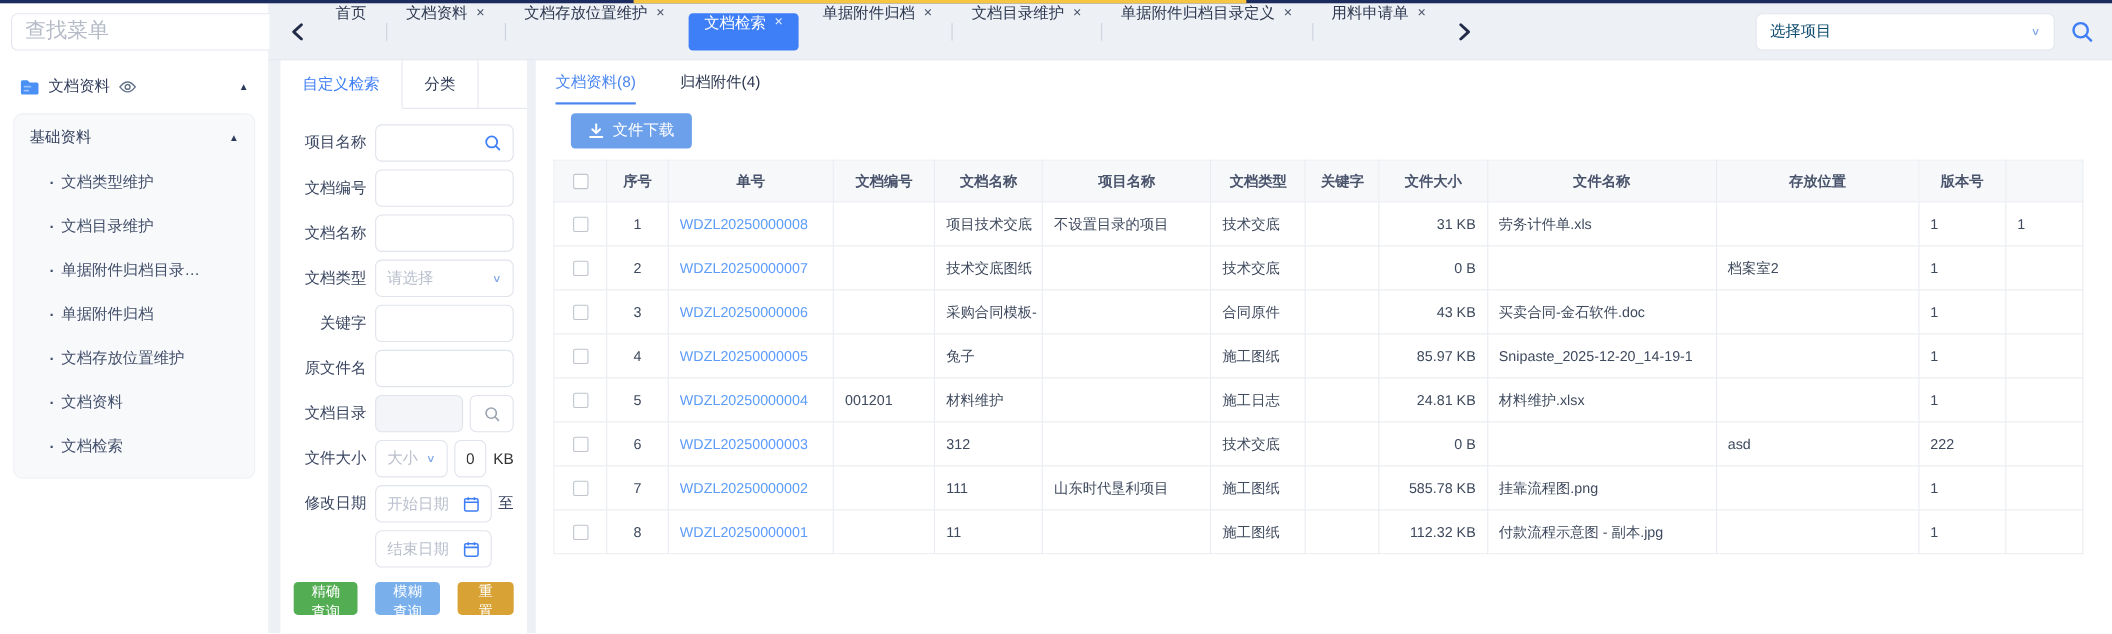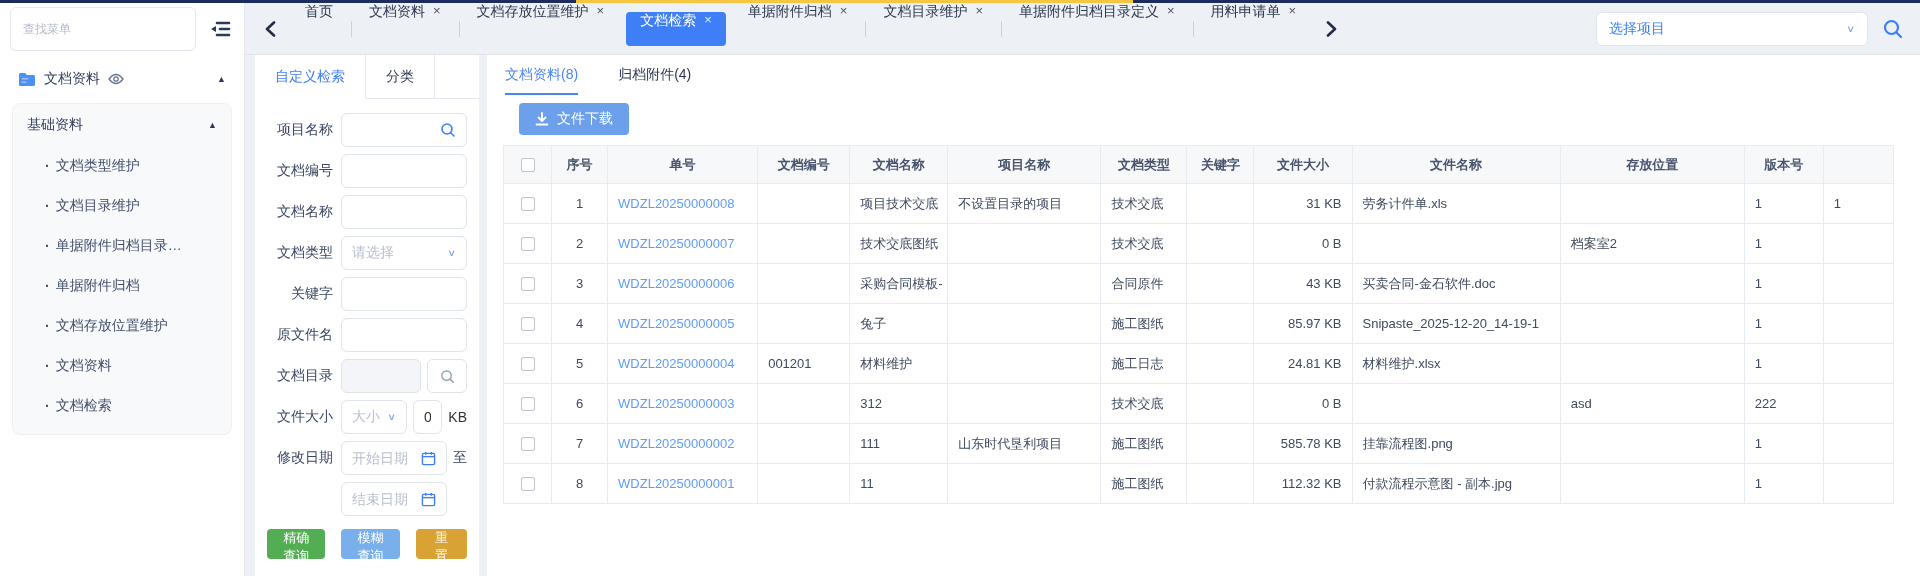--- a/index.html
+++ b/index.html
@@ -8,21 +8,21 @@
 
   
   .top-strip { height:3px; background:#1d2c5f; position:relative; }
   .top-strip .accent { position:absolute; top:0; bottom:0; left:576px; width:557px; background:#f6c643; }
 
   .app { display:flex; height:573px; }
 
   
   .sidebar { width:245px; flex:none; background:#fff; border-right:1px solid #e6e9f0; display:flex; flex-direction:column; }
   .sidebar-top { height:52px; display:flex; align-items:center; gap:10px; padding:0 10px 0 10px; }
-  .menu-search { flex:1; height:44px; border:1px solid #e4e7ee; border-radius:6px; padding:0 12px; font-size:12px; color:#333; outline:none; font-family:inherit; }
+  .menu-search { flex:1; height:34px; border:1px solid #e4e7ee; border-radius:6px; padding:0 12px; font-size:19px; color:#333; outline:none; font-family:inherit; }
   .menu-search::placeholder { color:#b4bac6; }
   .collapse-btn { width:28px; height:28px; display:flex; align-items:center; justify-content:center; cursor:pointer; }
   .tree { padding:4px 12px 0 12px; }
   .tree-root { height:40px; display:flex; align-items:center; gap:8px; padding:0 6px; }
   .tree-root .lbl { color:#34405e; }
   .caret { margin-left:auto; font-size:9px; color:#2a3a5c; line-height:1; }
   .group-card { background:#f8f9fb; border:1px solid #eef0f4; border-radius:8px; margin-top:4px; padding-bottom:8px; }
   .group-header { height:42px; display:flex; align-items:center; padding:0 14px; color:#34405e; }
   .tree-item { height:40px; display:flex; align-items:center; padding-left:32px; color:#43506b; cursor:pointer; }
   .tree-item::before { content:"·"; margin-right:6px; color:#43506b; font-weight:bold; }
@@ -35,21 +35,21 @@
   .nav-arrow { width:34px; height:52px; display:flex; align-items:center; justify-content:center; cursor:pointer; flex:none; }
   .tab-strip { display:flex; align-items:center; height:52px; }
   .tab { position:relative; display:flex; align-items:flex-start; gap:8px; padding:0 18px; height:52px; color:#2d3850; cursor:pointer; white-space:nowrap; }
   .tab + .tab::before { content:""; position:absolute; left:0; top:18px; width:1px; height:16px; background:#ccd2dd; }
   .tab.active { background:#3e7ef7; color:#fff; height:34px; border-radius:4px; margin:0 4px; padding:0 14px; }
   .tab.active::before { display:none; }
   .tab.active + .tab::before { display:none; }
   .tab-close { font-size:13px; opacity:.85; }
   .tb-spacer { flex:1; }
   .project-select { width:272px; height:34px; background:#fff; border:1px solid #e2e6ed; border-radius:6px; display:flex; align-items:center; padding:0 12px; gap:8px; flex:none; cursor:pointer; }
-  .project-select .ph { color:#3b82f6; flex:1; }
+  .project-select .ph { color:#0c4a6e; flex:1; }
   .chev { color:#7ea6e8; font-size:12px; transform:scaleY(.8); }
   .tb-search { margin-left:14px; flex:none; cursor:pointer; display:flex; }
 
   
   .content { flex:1; display:flex; background:#edf0f5; min-height:0; }
 
   
   .filter-panel { width:224px; flex:none; background:#fff; margin:0 8px 0 10px; display:flex; flex-direction:column; }
   .ftabs { display:flex; flex:none; }
   .ftab { height:44px; line-height:43px; text-align:center; padding:0 20px; border-right:1px solid #e4e7ed; border-bottom:1px solid #e4e7ed; cursor:pointer; color:#2f3b55; }

